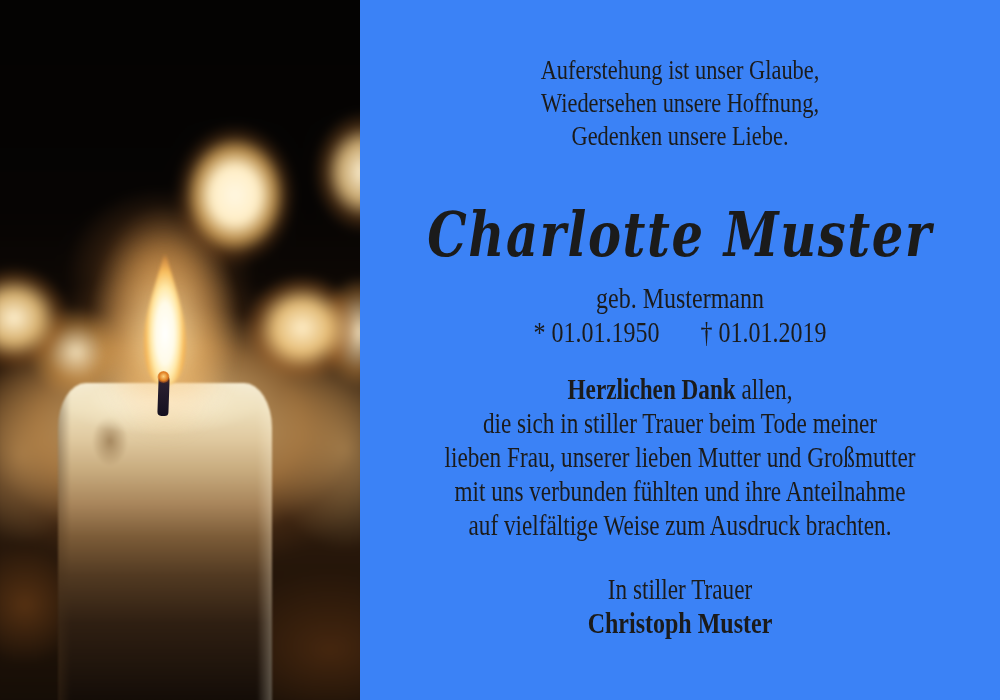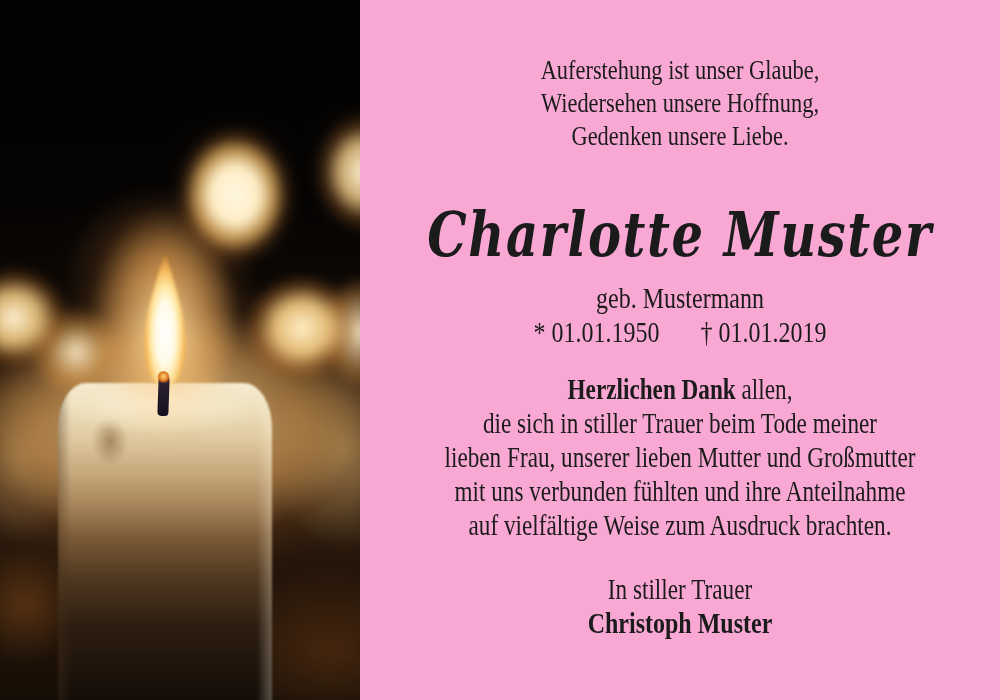--- a/index.html
+++ b/index.html
@@ -53,21 +53,21 @@
   .flame-glow {
     position: absolute; left: 95px; top: 225px;
     width: 140px; height: 215px;
     border-radius: 50%;
     background: radial-gradient(closest-side, rgba(255,225,160,0.65) 0%, rgba(250,190,110,0.35) 55%, rgba(0,0,0,0) 100%);
     filter: blur(8px);
   }
   .flame-svg { position: absolute; left: 142px; top: 246px; }
 
   
-  .pane { position: relative; flex: 1 1 auto; background: #f9a8d4; }
+  .pane { position: relative; flex: 1 1 auto; background: #3b82f6; }
   .pane-inner {
     position: absolute; left: 0; top: 0; width: 640px; height: 700px;
     transform: scaleX(0.8);
     transform-origin: 50% 0;
     text-align: center;
   }
   .verse {
     position: absolute; top: 53px; left: 0; width: 100%;
     font-size: 28px; line-height: 33px;
   }

